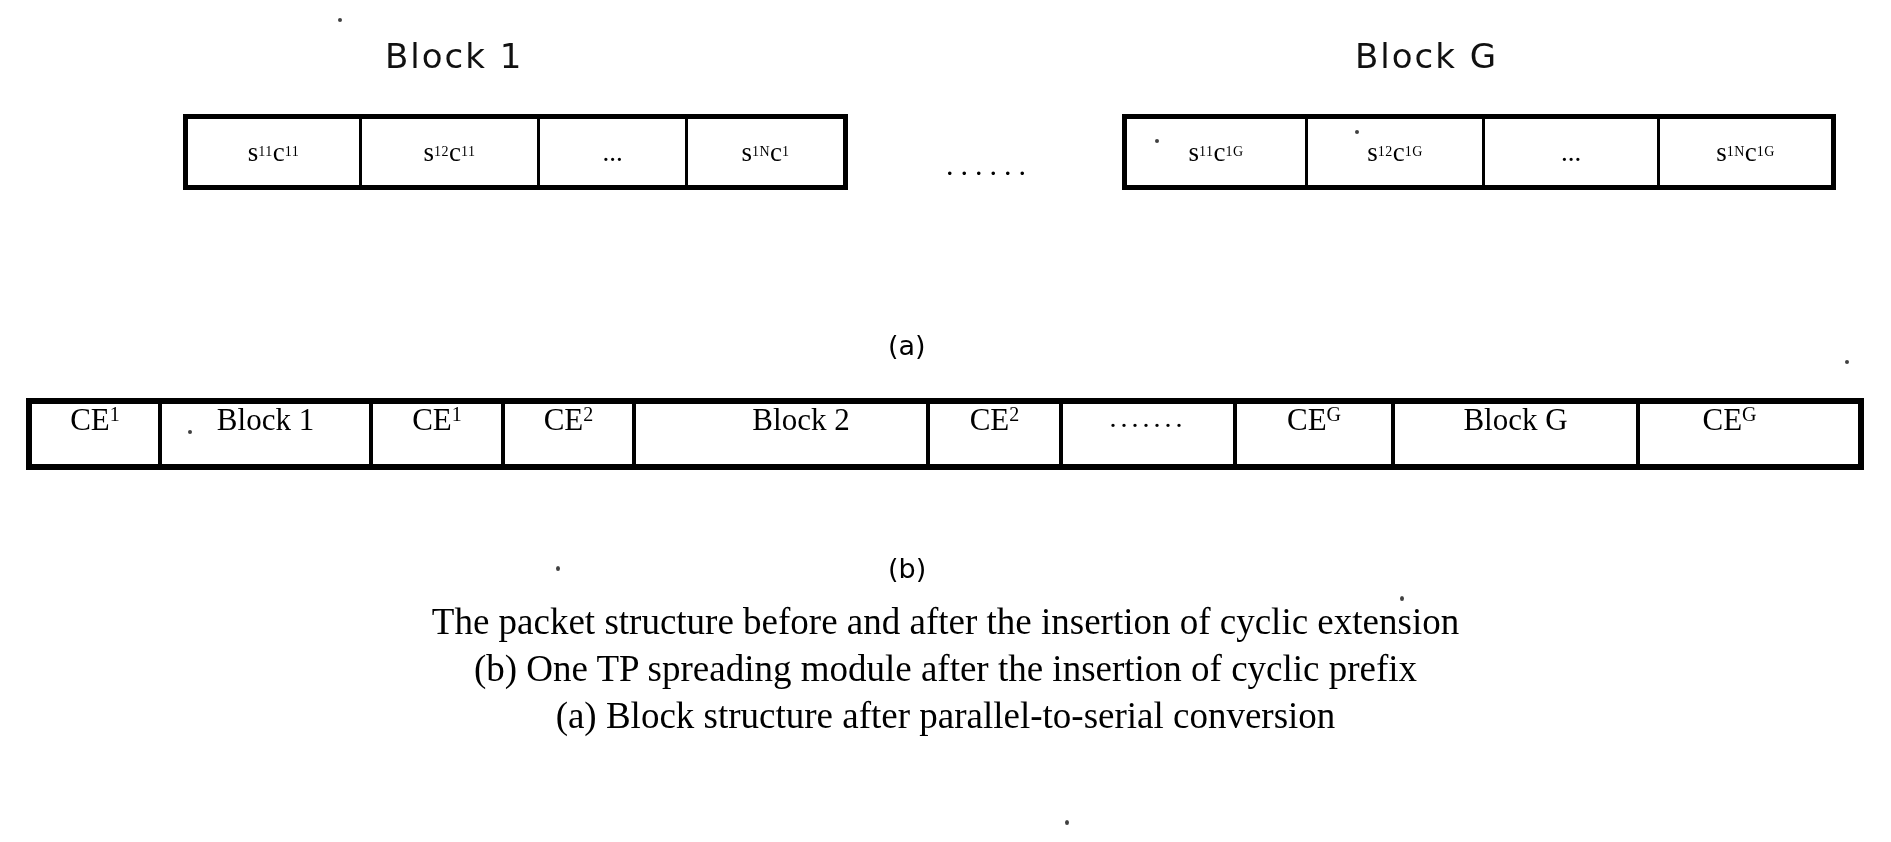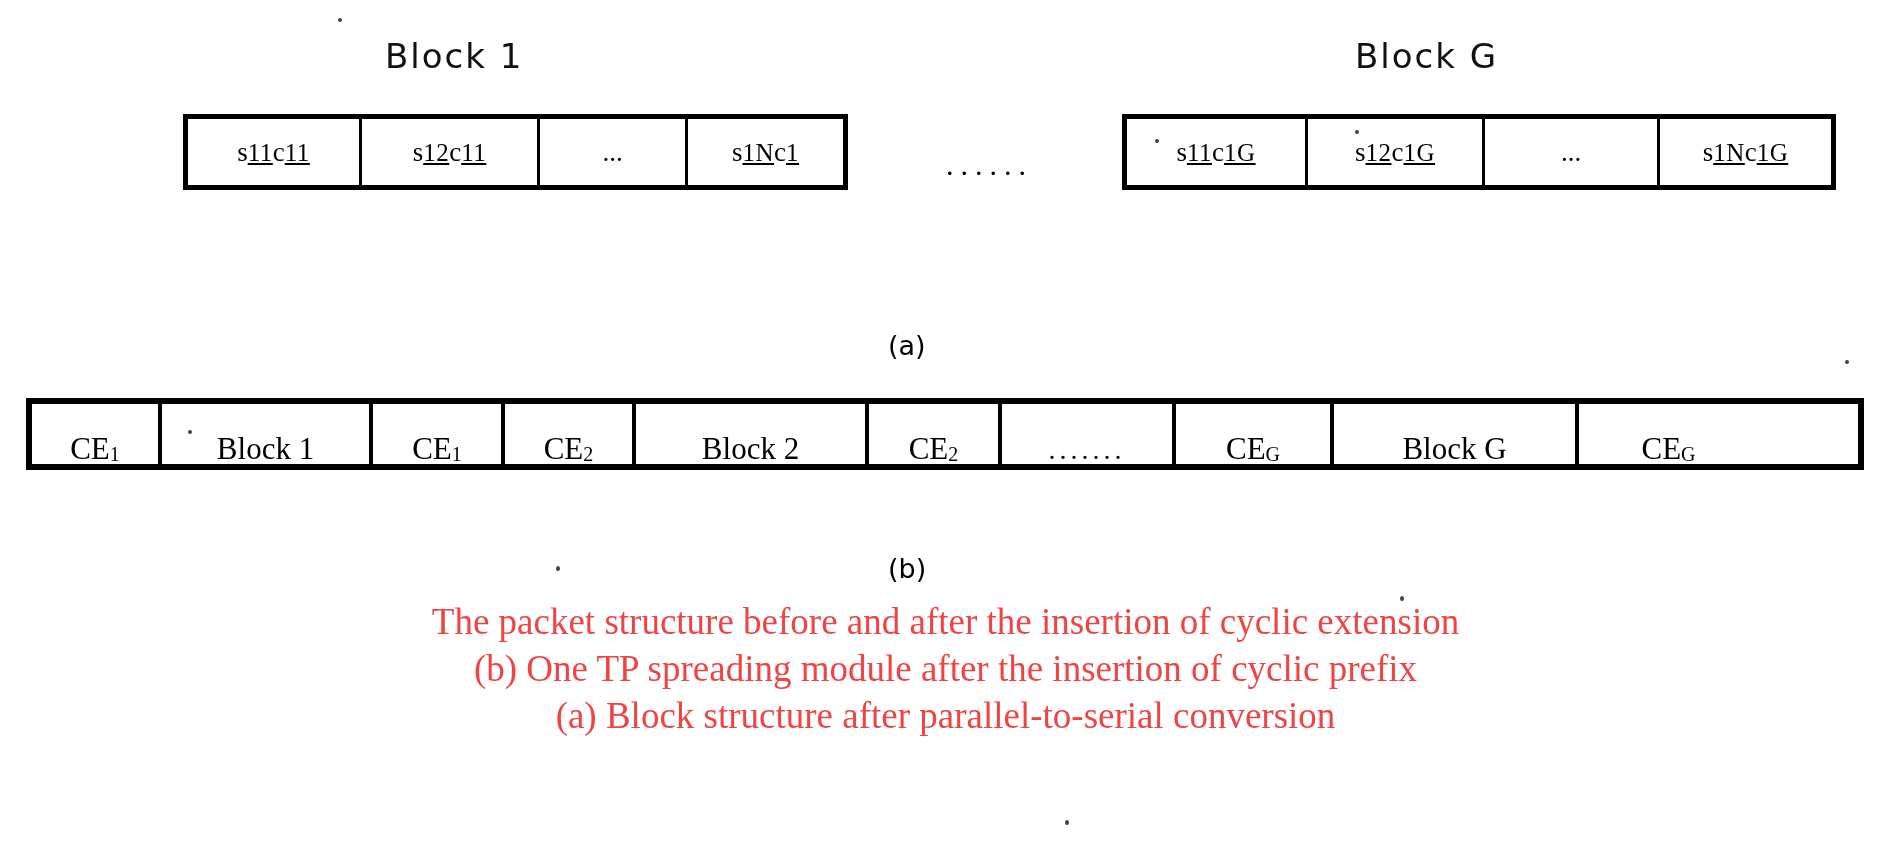--- a/index.html
+++ b/index.html
@@ -66,24 +66,23 @@
   #block1-row .cell:nth-child(2) { width: 178px; }
   #block1-row .cell:nth-child(3) { width: 148px; }
   #block1-row .cell:nth-child(4) { width: 155px; }
 
   #blockG-row .cell:nth-child(1) { width: 181px; }
   #blockG-row .cell:nth-child(2) { width: 177px; }
   #blockG-row .cell:nth-child(3) { width: 175px; }
   #blockG-row .cell:nth-child(4) { width: 171px; }
 
   .cell .sub {
-    font-size: 25px;
+    font-size: 14px;
     vertical-align: sub;
     letter-spacing: 0.5px;
-    text-decoration: underline;
   }
 
   .dots-between {
     position: absolute;
     left: 946px;
     top: 148px;
     font-size: 30px;
     letter-spacing: 7px;
     font-family: "Liberation Serif", serif;
     color: #000;
@@ -109,21 +108,21 @@
     height: 72px;
     display: flex;
     border: 6px solid #000;
     box-sizing: border-box;
     background: #fff;
   }
   #fig-b .bcell {
     border-right: 4px solid #000;
     box-sizing: border-box;
     display: flex;
-    align-items: flex-end;
+    align-items: flex-start;
     justify-content: center;
     font-family: "Liberation Serif", serif;
     font-size: 31px;
     white-space: nowrap;
     line-height: 1;
     background: #fff;
   }
   #fig-b .bcell:last-child { border-right: none; }
   #fig-b .bcell .sub {
     font-size: 20px;
@@ -132,38 +131,38 @@
   #fig-b .bcell.dots {
     letter-spacing: 4px;
     font-size: 28px;
   }
 
   
   #fig-b .bcell:nth-child(1) { width: 130px; }
   #fig-b .bcell:nth-child(2) { width: 211px; }
   #fig-b .bcell:nth-child(3) { width: 132px; }
   #fig-b .bcell:nth-child(4) { width: 131px; }
-  #fig-b .bcell:nth-child(5) { width: 233px; }
+  #fig-b .bcell:nth-child(5) { width: 254px; margin-left: 40px; }
   #fig-b .bcell:nth-child(6) { width: 133px; }
   #fig-b .bcell:nth-child(7) { width: 174px; }
   #fig-b .bcell:nth-child(8) { width: 158px; }
   #fig-b .bcell:nth-child(9) { width: 245px; }
   #fig-b .bcell:nth-child(10) { width: 179px; }
 
   
   #caption {
     position: absolute;
     left: 0;
     top: 598px;
     width: 1891px;
     text-align: center;
     font-family: "Liberation Serif", serif;
     font-size: 37px;
     line-height: 47px;
-    color: #ef4444;
+    color: #000000;
   }
   #caption .cline { display: block; white-space: nowrap; }
 
   
   .speck {
     position: absolute;
     background: #000;
     border-radius: 50%;
     opacity: 0.75;
   }

